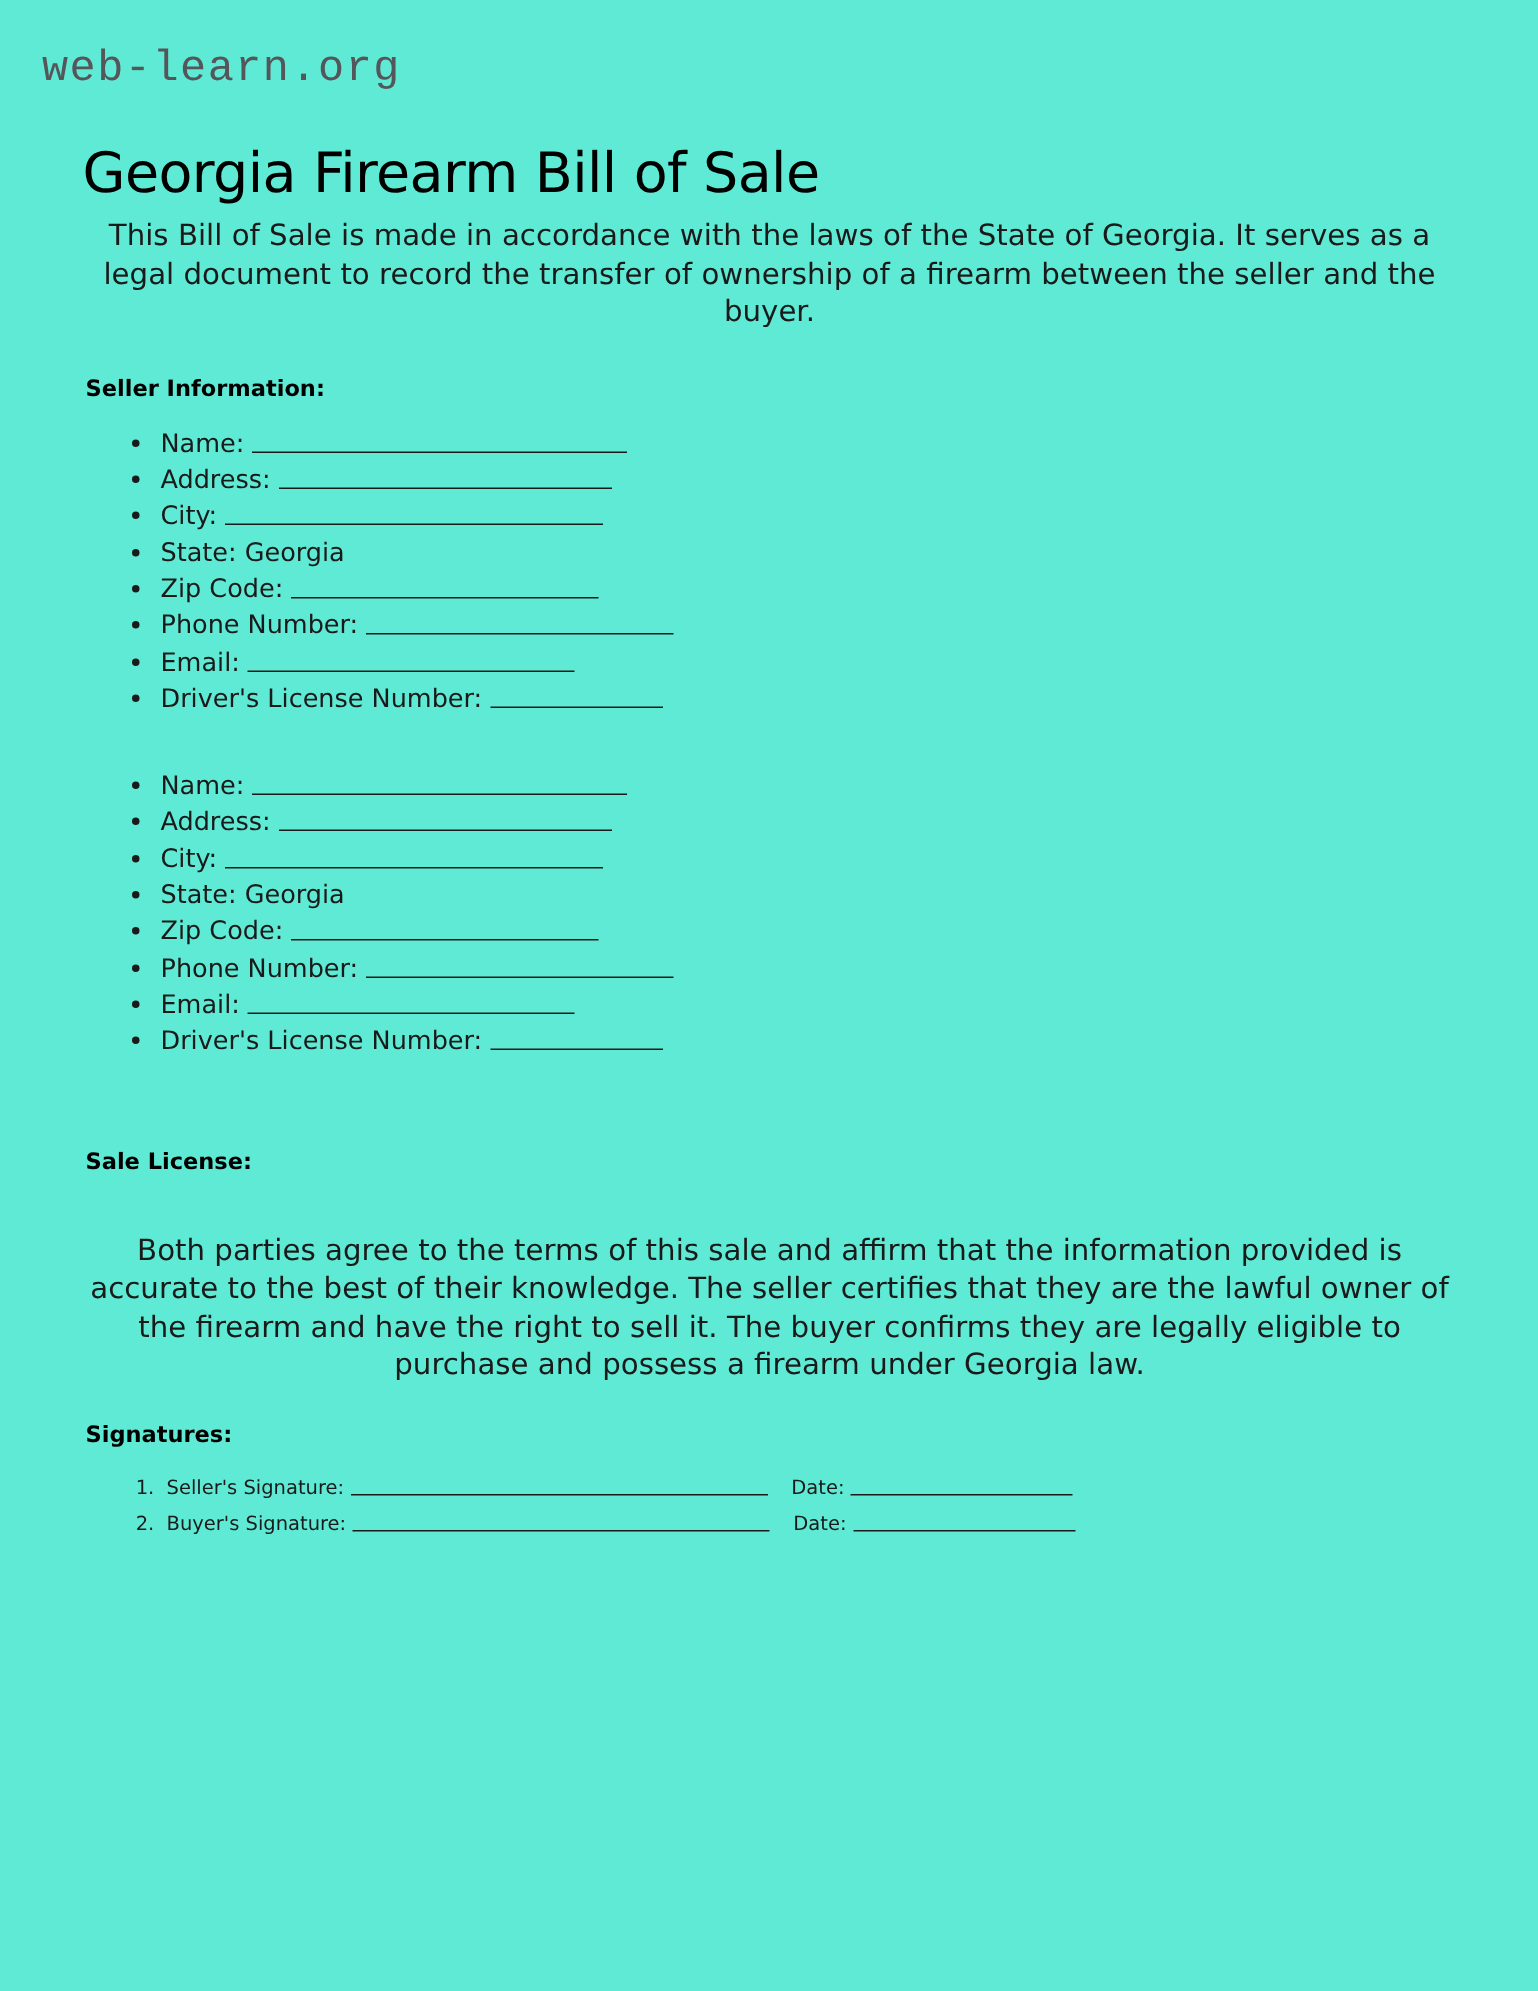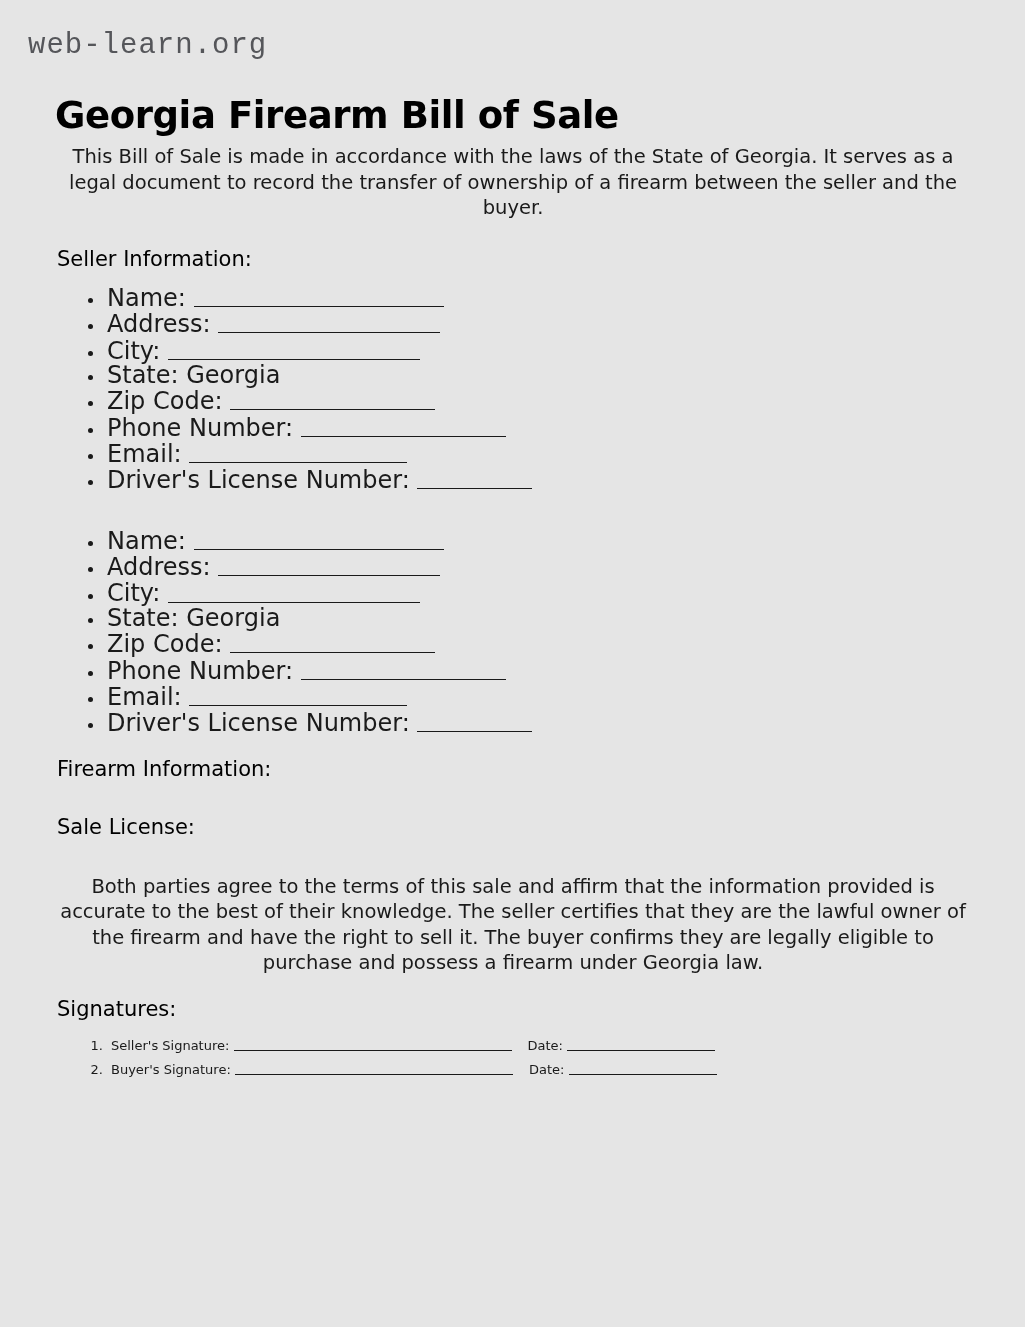--- a/index.html
+++ b/index.html
@@ -15,21 +15,21 @@
     color: #000000;
     overflow: hidden;
   }
 
   .page {
     position: relative;
     width: 1025px;
     height: 1327px;
     box-sizing: border-box;
     padding: 16px;
-    background: #e5e5e5;
+    background: #5eead4;
   }
 
   
   .site-brand {
     position: absolute;
     left: 28px;
     top: 31px;
     font-family: "Liberation Mono", "DejaVu Sans Mono", monospace;
     font-size: 29px;
     line-height: 1.0;
@@ -37,21 +37,21 @@
     color: #55565a;
     white-space: pre;
   }
 
   .doc-title {
     position: absolute;
     left: 55px;
     top: 72px;
     font-family: "DejaVu Sans", "Liberation Sans", sans-serif;
     font-size: 37px;
-    font-weight: bold;
+    font-weight: normal;
     letter-spacing: -0.4px;
     line-height: 1.05;
     color: #000000;
     white-space: nowrap;
   }
 
   
   .content {
     position: absolute;
     left: 57px;
@@ -62,40 +62,40 @@
   p.para {
     margin: 0 0 0 0;
     font-size: 19.5px;
     line-height: 25.6px;
     color: #1a1a1a;
     text-align: center;
   }
 
   h2.section-heading {
     margin: 0;
-    font-size: 21px;
-    font-weight: normal;
+    font-size: 15px;
+    font-weight: bold;
     line-height: 24px;
     color: #000000;
   }
 
   .spacer-para-to-heading { height: 26px; }
   .spacer-heading-to-list { height: 13px; }
   .spacer-list-to-heading { height: 21px; }
   .spacer-list-to-para    { height: 22px; }
   .spacer-para-to-sig     { height: 21px; }
   .spacer-sigheading-to-list { height: 13px; }
 
   ul.field-list {
     margin: 0;
     padding: 0 0 0 48px;
     list-style-type: disc;
   }
   ul.field-list li {
-    font-size: 24px;
+    font-size: 17px;
     line-height: 24.3px;
     color: #1a1a1a;
     white-space: nowrap;
     padding-left: 2px;
   }
   ul.field-list li::marker {
     font-size: 16px;
   }
 
   ol.sig-list {
@@ -181,21 +181,20 @@
       <li><span class="lbl">City: </span><span class="blank w-city"></span></li>
       <li><span class="lbl">State: Georgia</span></li>
       <li><span class="lbl">Zip Code: </span><span class="blank w-zip"></span></li>
       <li><span class="lbl">Phone Number: </span><span class="blank w-phone"></span></li>
       <li><span class="lbl">Email: </span><span class="blank w-email"></span></li>
       <li><span class="lbl">Driver's License Number: </span><span class="blank w-dl"></span></li>
     </ul>
 
     <div class="spacer-list-to-heading"></div>
 
-    <h2 class="section-heading">Firearm Information:</h2>
     <div class="spacer-heading-to-list"></div>
 
     <div class="spacer-list-to-heading"></div>
 
     <h2 class="section-heading">Sale License:</h2>
     <div class="spacer-heading-to-list"></div>
 
     <div class="spacer-list-to-para"></div>
 
     <p class="para">Both parties agree to the terms of this sale and affirm that the information provided is accurate to the best of their knowledge. The seller certifies that they are the lawful owner of the firearm and have the right to sell it. The buyer confirms they are legally eligible to purchase and possess a firearm under Georgia law.</p>

